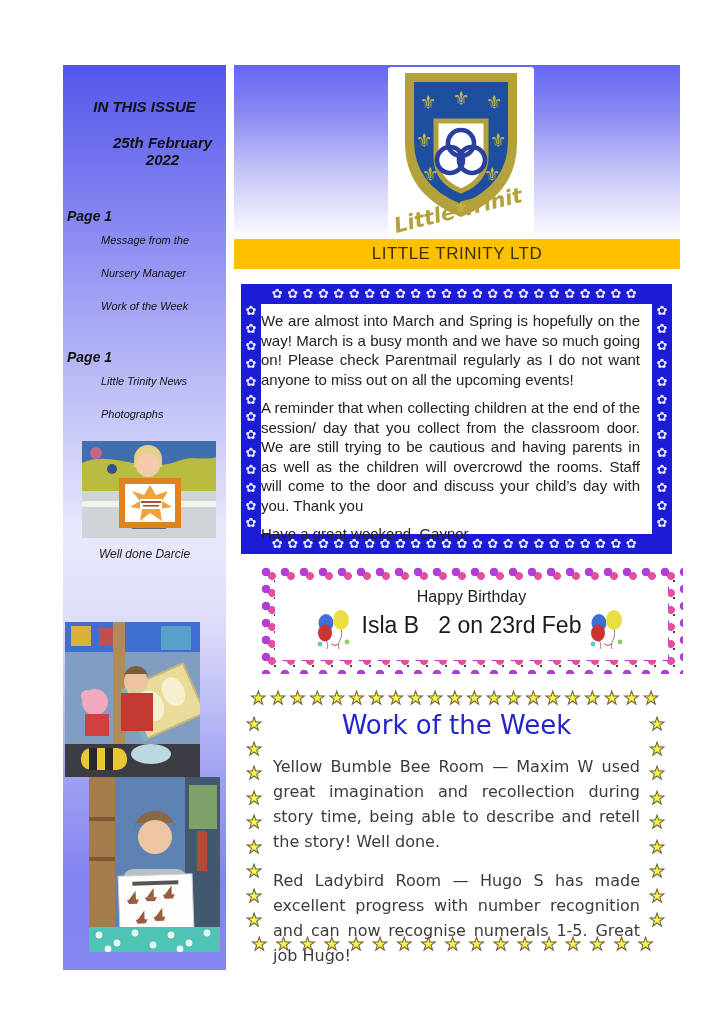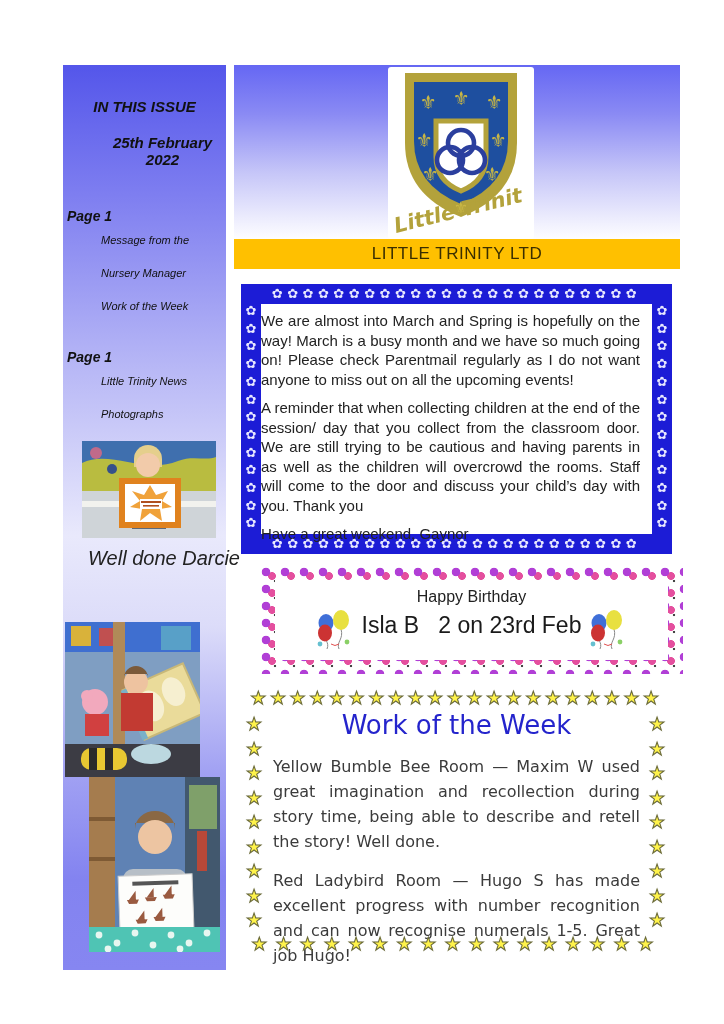--- a/index.html
+++ b/index.html
@@ -11,21 +11,21 @@
     background:linear-gradient(180deg,#5456ea 0%,#7d7df0 14%,#b9b9f6 34%,#e9e9fc 52%,
                #dcdcf9 62%,#a2a2f3 78%,#8383f0 90%,#8686f1 100%);
     color:#111;font-style:italic;}
   .sidebar-head{padding-top:33px;text-align:center;font-weight:bold;font-size:15px;}
   .sidebar-date{margin-top:19px;text-align:center;font-weight:bold;font-size:15px;padding-left:36px;}
   .toc-page{margin:40px 4px 0 4px;font-weight:bold;font-size:14px;}
   .toc-page.second{margin-top:26px;}
   .toc-item{margin:0 4px 0 38px;font-size:11px;line-height:33px;}
   .photo{position:absolute;display:block;}
   .photo1{left:19px;top:376px;}
-  .caption{position:absolute;top:482px;left:14px;width:100%;text-align:right;font-size:20px;color:#222;}
+  .caption{position:absolute;top:482px;left:0;width:100%;text-align:center;font-size:12px;color:#222;}
   .photo2{left:2px;top:557px;}
   .photo3{left:26px;top:712px;}
 
   
   .main-header{position:absolute;left:234px;top:65px;width:446px;height:174px;
     background:linear-gradient(180deg,#6567f3 0%,#8a8af4 28%,#c6c6f8 62%,#f2f2fe 92%,#fdfdff 100%);}
   .logo-box{position:absolute;left:154px;top:2px;width:146px;height:172px;background:#ffffff;
     border-radius:3px;}
   .banner{position:absolute;left:234px;top:239px;width:446px;height:30px;background:#ffc000;
     text-align:center;line-height:30px;font-weight:normal;font-size:17px;color:#3a2e00;letter-spacing:.5px;}

